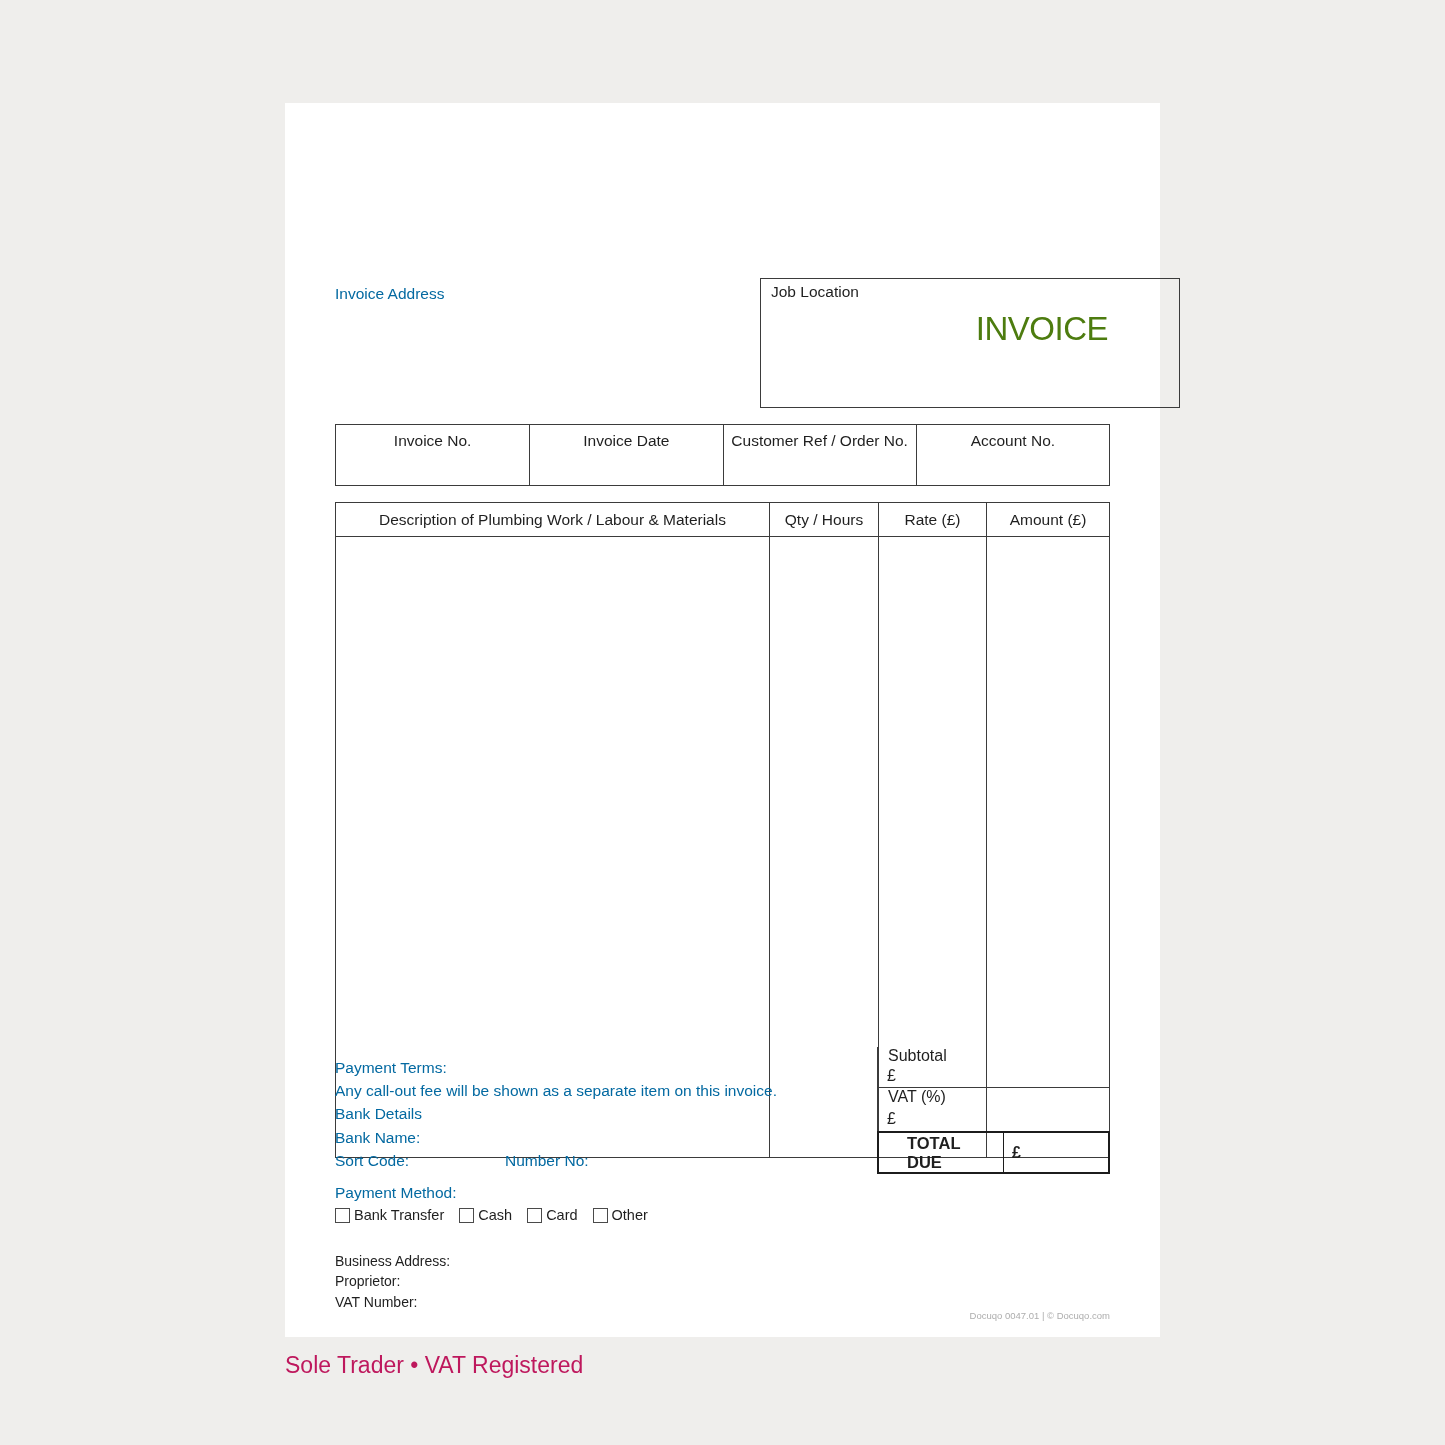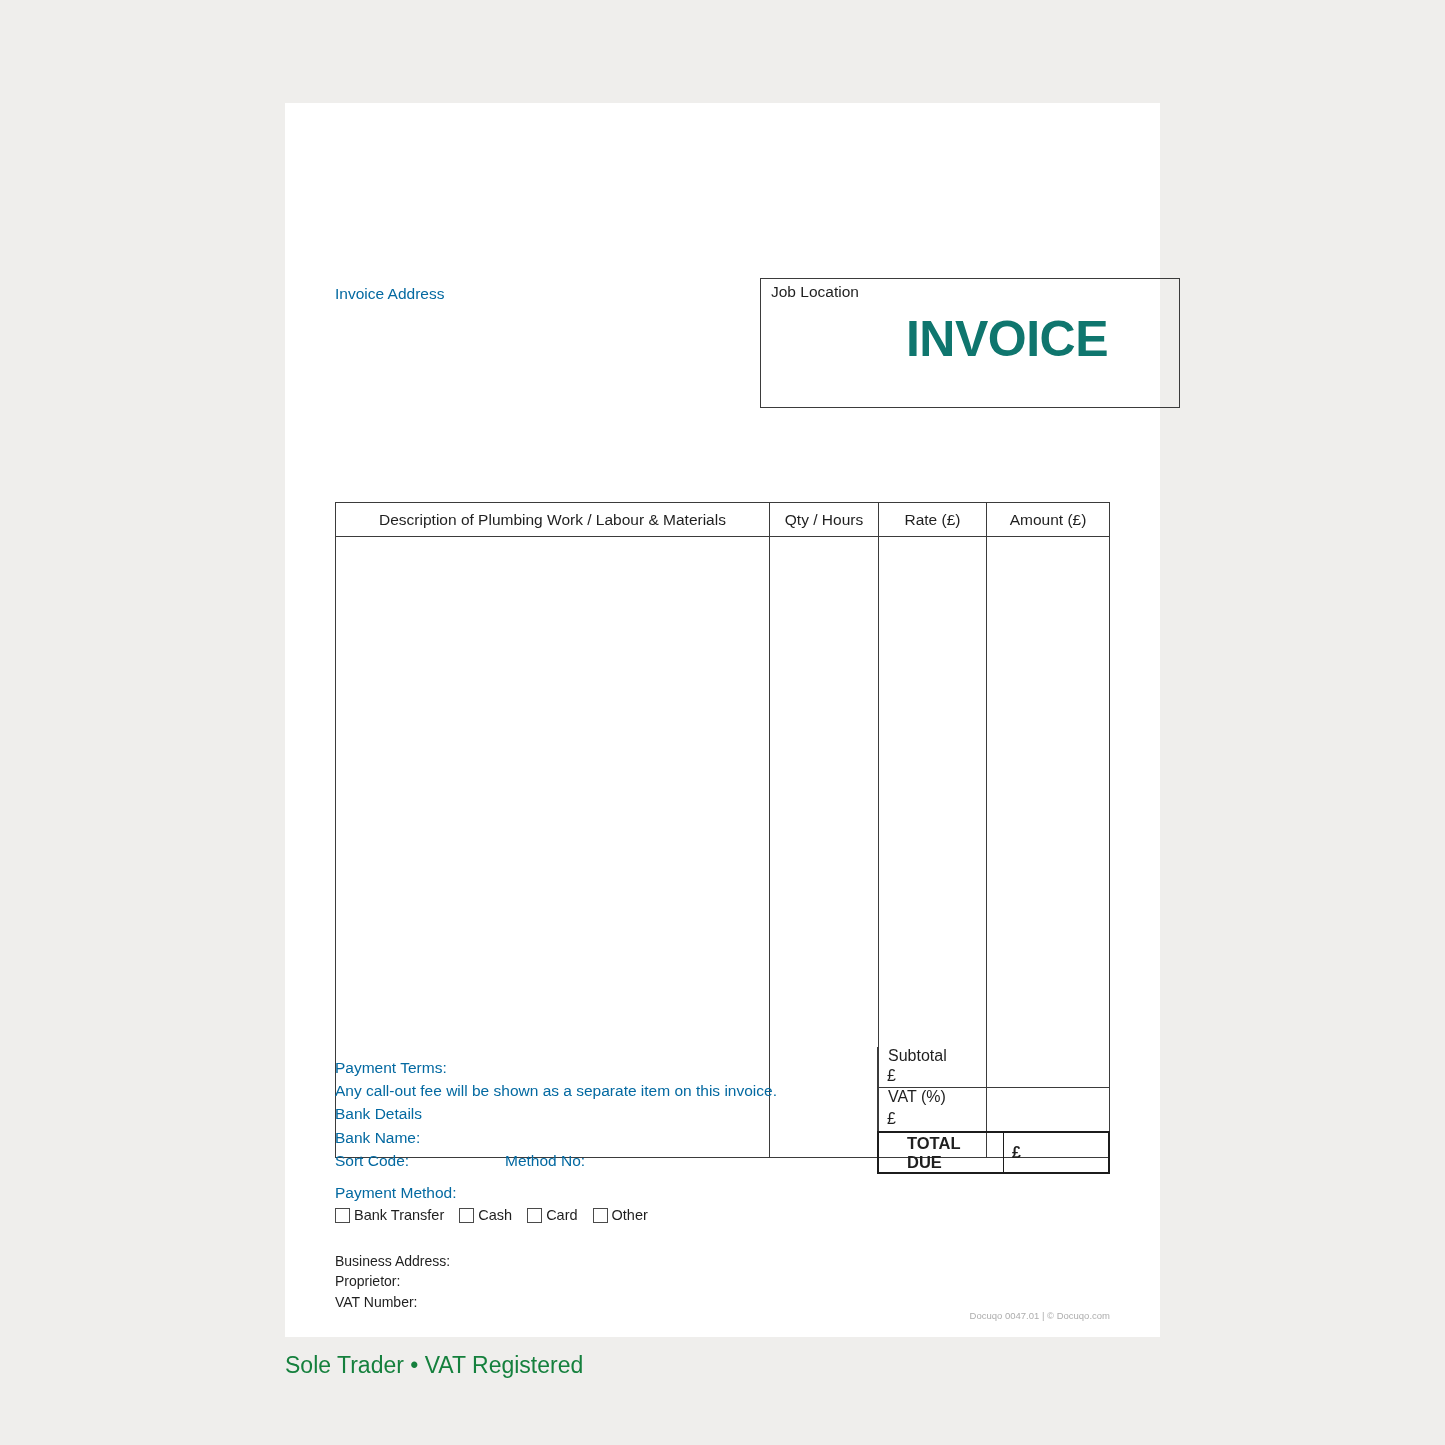--- a/index.html
+++ b/index.html
@@ -12,22 +12,22 @@
   }
   .document {
     position:absolute; left:285px; top:103px;
     width:875px; height:1234px;
     background:#ffffff;
   }
   .abs { position:absolute; }
 
   .title {
     top:207px; right:52px;
-    font-size:50px; font-weight:700; letter-spacing:-0.5px;
-    color:#0f766e;
+    font-size:33px; font-weight:400; letter-spacing:-0.5px;
+    color:#4d7c0f;
   }
 
   .label { font-size:15.5px; color:#0369a1; }
 
   .invoice-address { left:50px; top:182px; }
 
   .job-location-box {
     left:475px; top:175px; width:420px; height:130px;
     border:1.5px solid #3b3b3b;
     padding:4px 10px;
@@ -110,36 +110,42 @@
   .proprietor       { top:1170px; }
   .vat-number       { top:1191px; }
 
   .doc-ref {
     right:50px; top:1207px;
     font-size:9.5px; color:#adadad;
   }
 
   .page-footer {
     position:absolute; left:285px; top:1352px;
-    font-size:23px; color:#15803d;
+    font-size:23px; color:#be185d;
   }
 </style>
 </head>
 <body style="background: rgb(239, 238, 236);">
 
 <div class="document">
 
   <div class="abs title">INVOICE</div>
 
   <div class="abs label invoice-address">Invoice Address</div>
 
   <div class="abs job-location-box">
     <span>Job Location</span>
   </div>
 
+  <div class="abs info-table">
+    <div class="info-cell"><span>Invoice No.</span></div>
+    <div class="info-cell"><span>Invoice Date</span></div>
+    <div class="info-cell"><span>Customer Ref / Order No.</span></div>
+    <div class="info-cell"><span>Account No.</span></div>
+  </div>
 
   <div class="abs items-table">
     <div class="items-hcell">
         <span>Description of Plumbing Work / Labour &amp; Materials</span>
       </div>
     <div class="items-hcell col-b">
         <span>Qty / Hours</span>
       </div>
     <div class="items-hcell col-b">
         <span>Rate (£)</span>
@@ -178,21 +184,21 @@
         </div>
     </div>
   </div>
 
   <div class="abs line label payment-terms">Payment Terms:</div>
   <div class="abs line label callout-note">Any call-out fee will be shown as a separate item on this invoice.</div>
   <div class="abs line label bank-details">Bank Details</div>
   <div class="abs line label bank-name">Bank Name:</div>
   <div class="abs line label sortcode-row">
     <span>Sort Code:</span>
-    <span class="accno">Method No:</span>
+    <span class="accno">Number No:</span>
   </div>
   <div class="abs line label payment-method">Payment Method:</div>
 
   <div class="abs checkbox-row">
     <div class="cb-item">
       <span class="cb-box"></span>
       <span class="cb-label">Bank Transfer</span>
     </div>
     <div class="cb-item">
       <span class="cb-box"></span>

